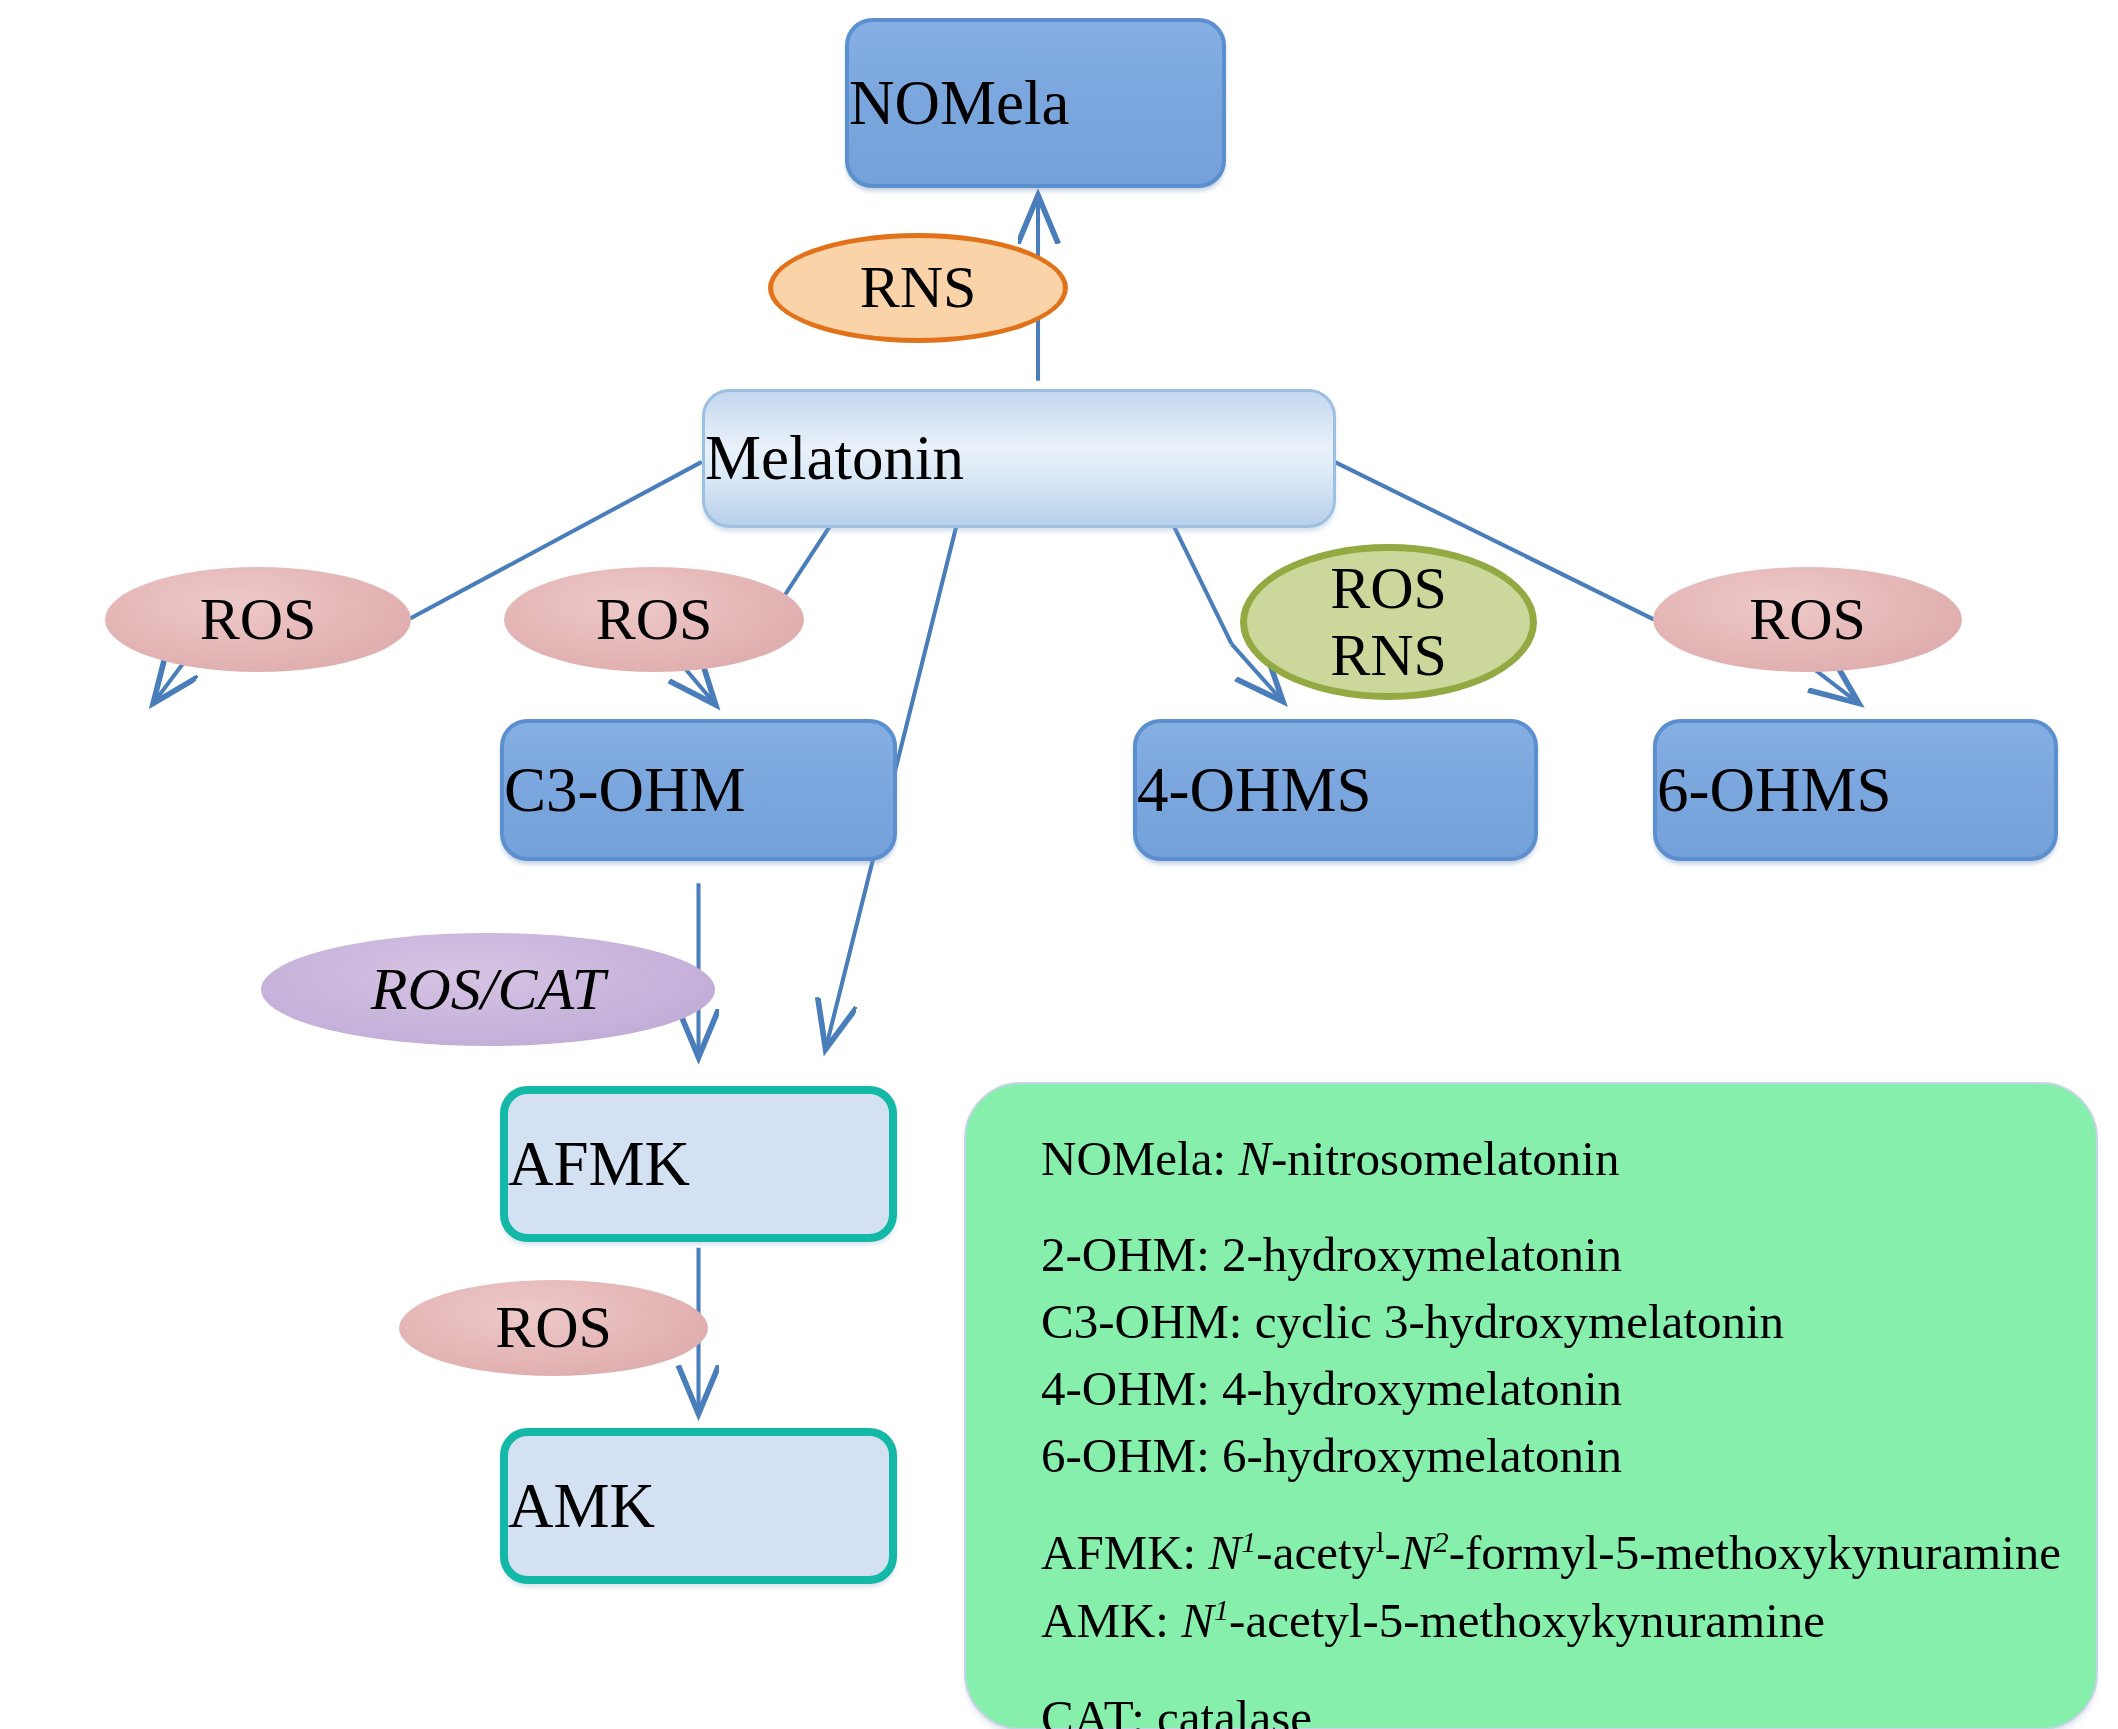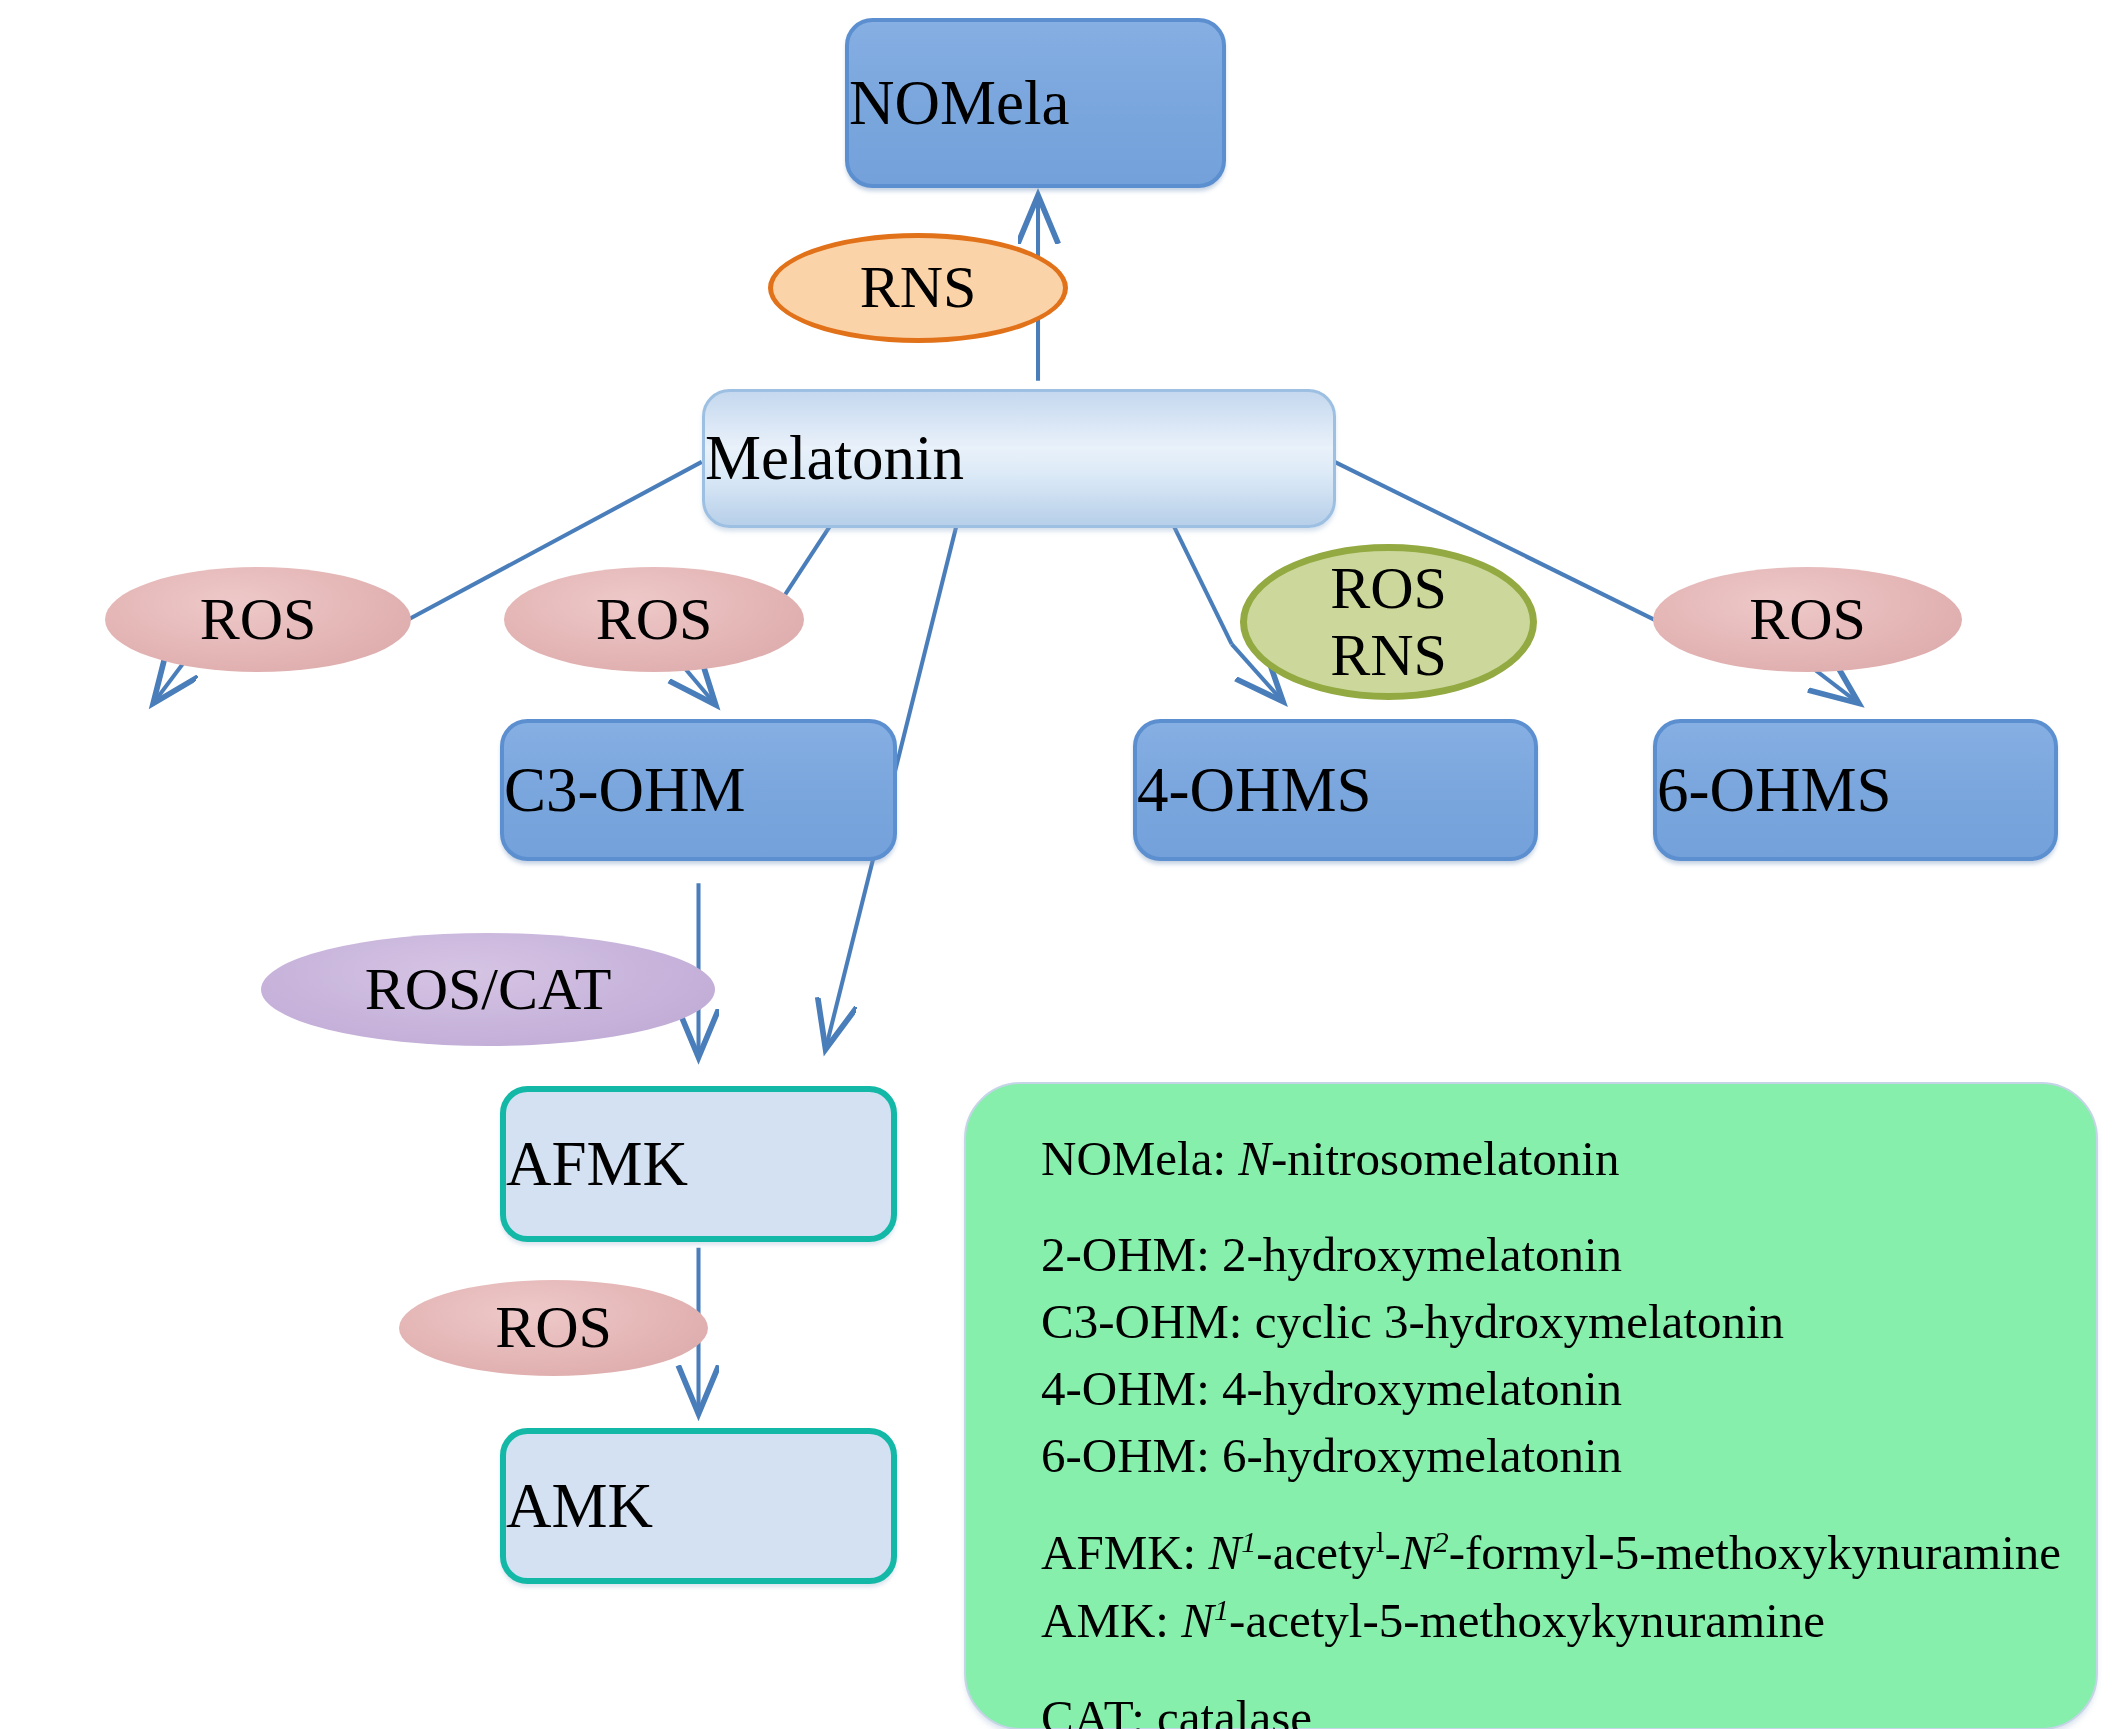--- a/index.html
+++ b/index.html
@@ -39,21 +39,21 @@
   }
   .box-gradient{
     background-image:linear-gradient(to bottom,#c5d8ef 0%,#e9f1fa 42%,#dceaf7 62%,#b7cfe9 100%);
     border:3.2px solid #9dc0e2;
     border-radius:27.5px;
     box-shadow:0 4px 4.9px -1.6px rgba(140,170,205,0.4);
     font-size:63px;
   }
   .box-pale{
     background:#d3e1f2;
-    border:6px solid #14b8a6;
+    border:8px solid #14b8a6;
     border-radius:27.5px;
     box-shadow:0 4px 4px -1.6px rgba(150,175,205,0.35);
     font-size:63px;
   }
   
   .ell{
     position:absolute;
     display:flex;
     align-items:center;
     justify-content:center;
@@ -71,20 +71,21 @@
     background:#fbd3a8;
     border:5.7px solid #e1721a;
   }
   .ell-green{
     background:#ccd89b;
     border:7.3px solid #93a941;
   }
   .ell-purple{
     background:radial-gradient(ellipse at 45% 35%, #d6c4e4 0%, #c6b2da 60%, #bba6d1 100%);
     border:0;
+    font-style:italic;
   }
   .ell-khaki{
     background:radial-gradient(ellipse at 45% 35%, #e2dfbf 0%, #d8d3ac 60%, #cfc99d 100%);
     border:0;
   }
   
   #legend{
     position:absolute;
     box-sizing:border-box;
     background:#86efac;

